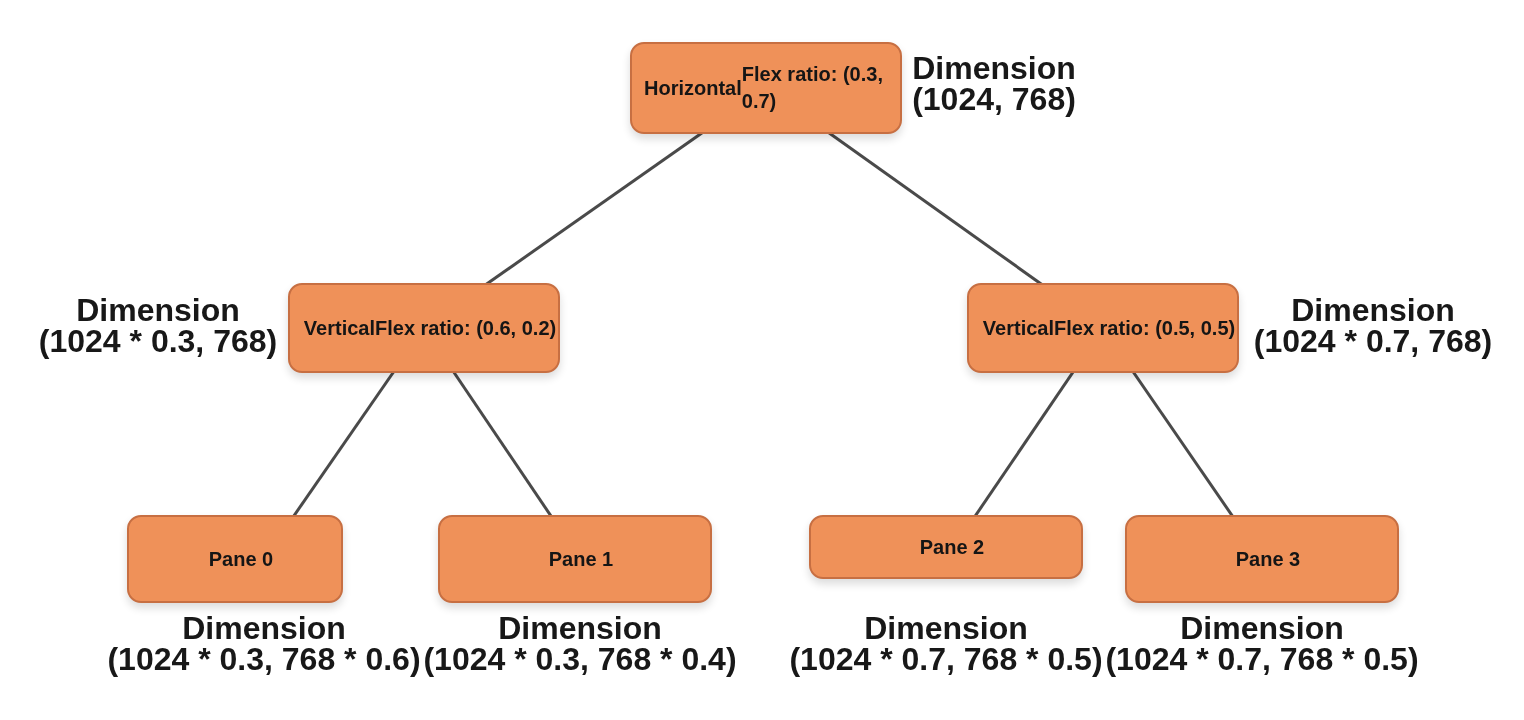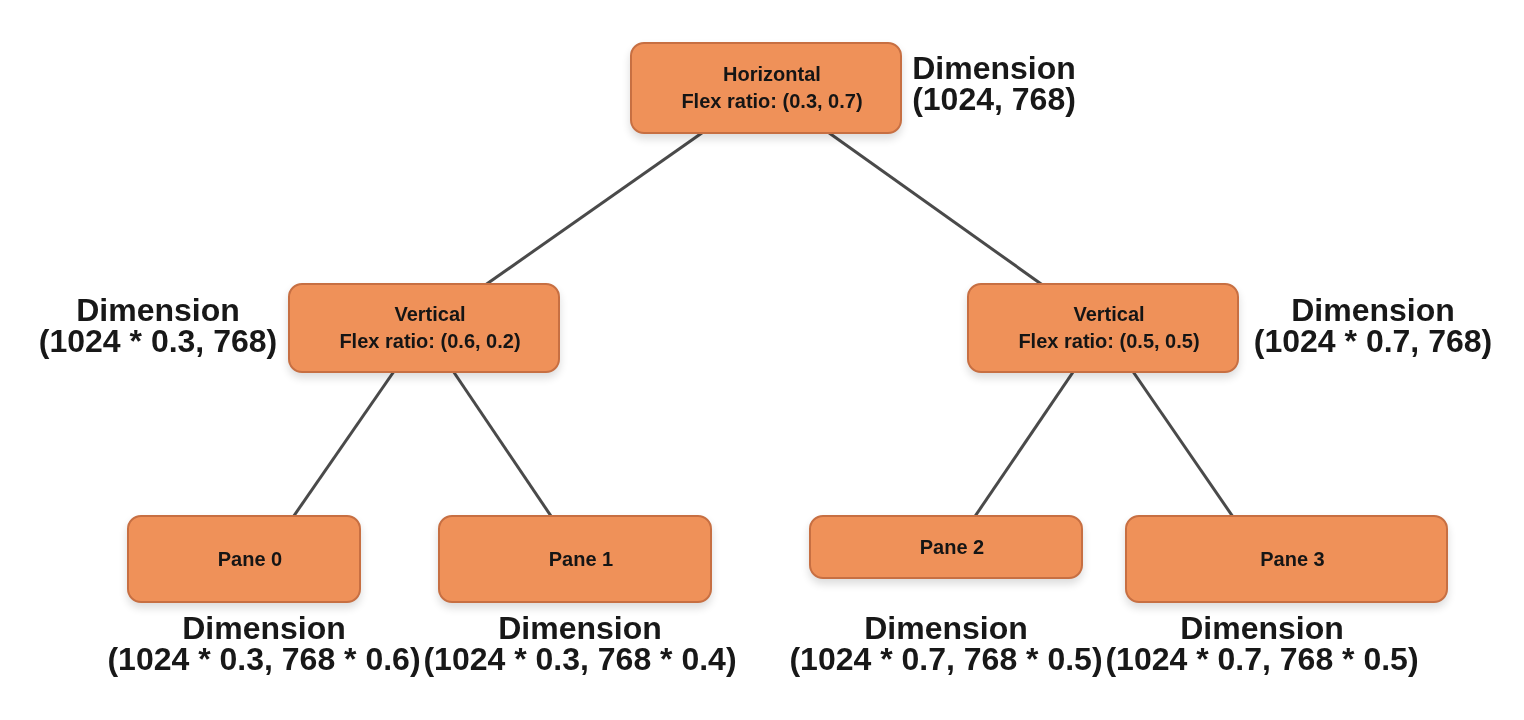--- a/index.html
+++ b/index.html
@@ -29,36 +29,36 @@
   }
   .node {
     position: absolute;
     z-index: 2;
     box-sizing: border-box;
     background: #ef9159;
     border: 2px solid #c76f42;
     border-radius: 14px;
     box-shadow: 0 5px 8px rgba(0,0,0,0.14);
     display: flex;
-    flex-direction: column;
+    flex-direction: row;
     align-items: center;
     justify-content: center;
     color: #151515;
     font-weight: bold;
     font-size: 20px;
     line-height: 27px;
     padding-left: 12px;
   }
   .node-root  { left: 630px;  top: 42px;  width: 272px; height: 92px; }
   .node-left  { left: 288px;  top: 283px; width: 272px; height: 90px; }
   .node-right { left: 967px;  top: 283px; width: 272px; height: 90px; }
-  .node-pane0 { left: 127px;  top: 515px; width: 234px; height: 88px; }
+  .node-pane0 { left: 127px;  top: 515px; width: 216px; height: 88px; }
   .node-pane1 { left: 438px;  top: 515px; width: 274px; height: 88px; }
   .node-pane2 { left: 809px;  top: 515px; width: 274px; height: 64px; }
-  .node-pane3 { left: 1125px; top: 515px; width: 323px; height: 88px; }
+  .node-pane3 { left: 1125px; top: 515px; width: 274px; height: 88px; }
   .annotation {
     position: absolute;
     z-index: 2;
     text-align: center;
     color: #181818;
     font-weight: bold;
     font-size: 32px;
     line-height: 31px;
     white-space: nowrap;
   }

